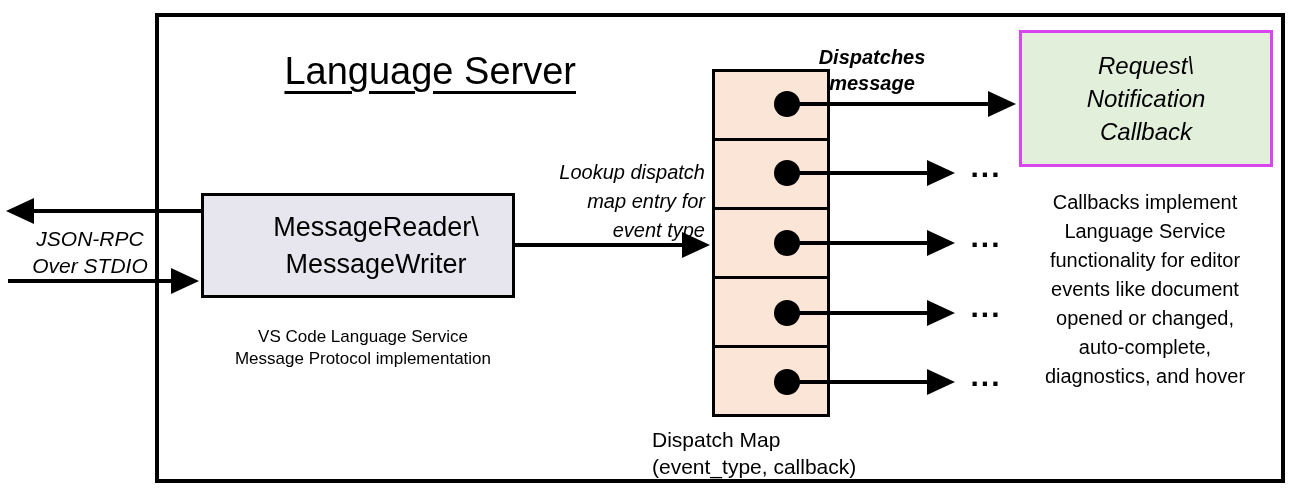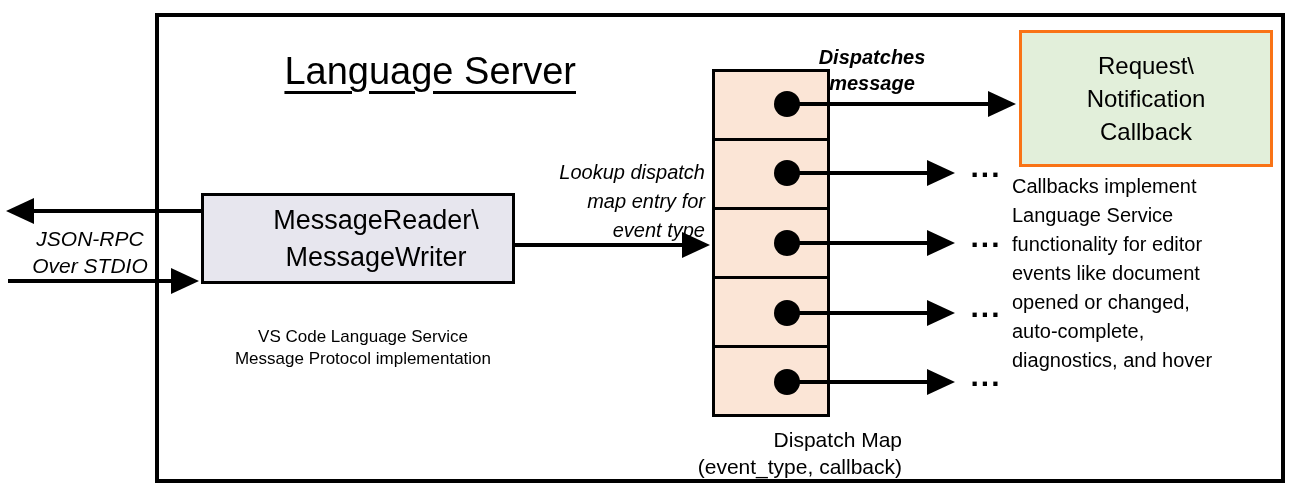--- a/index.html
+++ b/index.html
@@ -35,21 +35,21 @@
     left: 8px; top: 226px; width: 164px;
     text-align: center;
     font-style: italic;
     font-size: 21px;
     line-height: 1.28;
     white-space: pre-line;
   }
   .msg-box {
     position: absolute;
     left: 201px; top: 193px;
-    width: 314px; height: 91px;
+    width: 314px; height: 105px;
     border: 3px solid #000;
     box-sizing: border-box;
     display: flex; align-items: center; justify-content: center;
     text-align: center;
     font-size: 27px;
     line-height: 1.35;
     padding-left: 36px;
   }
   .msg-box .label, .callback-box .label { white-space: pre-line; }
   .msg-caption {
@@ -85,39 +85,41 @@
     width: 118px; height: 348px;
     border: 3px solid #000;
     box-sizing: border-box;
     display: flex; flex-direction: column;
   }
   .dispatch-cell { flex: 1; border-top: 3px solid #000; }
   .dispatch-cell:first-child { border-top: none; }
   .map-caption {
     position: absolute;
     left: 652px; top: 426px; width: 250px;
-    text-align: right;
+    text-align: left;
     font-size: 21px;
     line-height: 1.3;
     white-space: pre-line;
   }
   .callback-box {
     position: absolute;
     left: 1019px; top: 30px;
     width: 254px; height: 137px;
-    border: 3px solid #f97316;
+    border: 3px solid #d946ef;
     box-sizing: border-box;
     display: flex; align-items: center; justify-content: center;
     text-align: center;
     font-size: 24px;
     line-height: 1.38;
+    font-style: italic;
   }
   .callbacks-note {
     position: absolute;
-    left: 1012px; top: 172px; width: 266px;
+    left: 1012px; top: 188px; width: 266px;
+    text-align: center;
     font-size: 20px;
     line-height: 1.45;
     white-space: pre-line;
   }
   .ellipsis {
     position: absolute;
     left: 958px; width: 56px;
     text-align: center;
     font-size: 30px;
     font-weight: bold;

